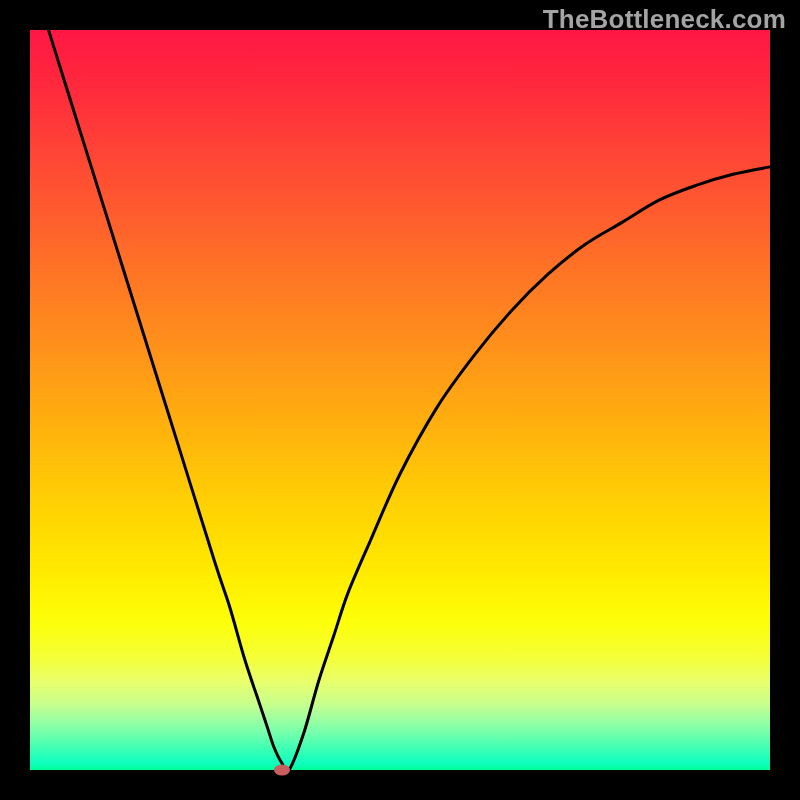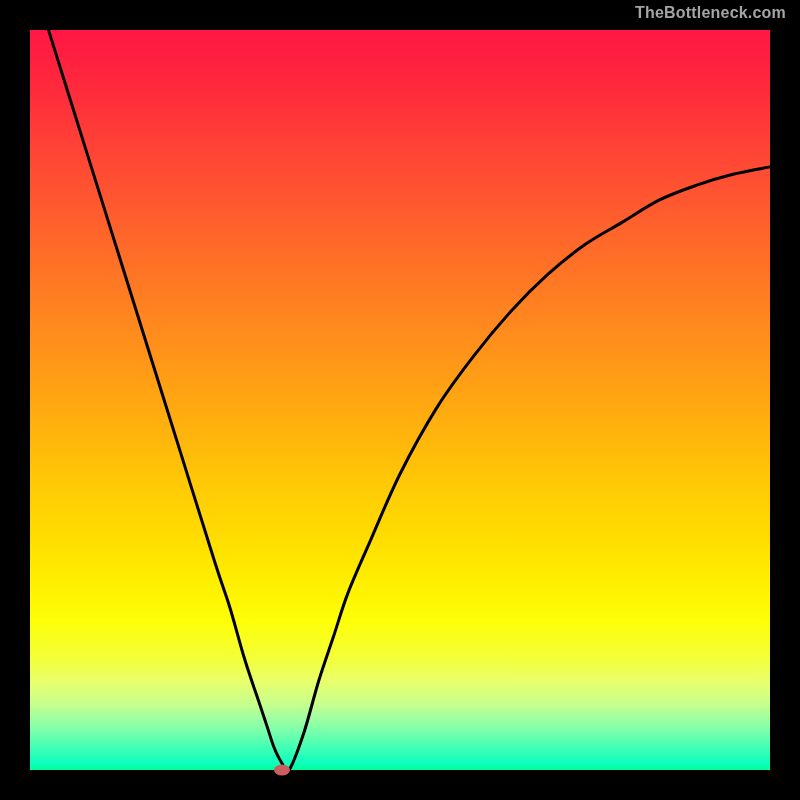--- a/index.html
+++ b/index.html
@@ -59,21 +59,21 @@
     height: 11px;
     border-radius: 50%;
     background: #c95e5e;
     transform: translate(-50%, -50%);
   }
   .watermark {
     position: absolute;
     top: 4px;
     right: 14px;
     font-family: Arial, Helvetica, sans-serif;
-    font-size: 16px;
+    font-size: 26px;
     font-weight: 600;
     color: #a4a4a4;
     letter-spacing: 0.2px;
   }
 </style>
 </head>
 <body>
 
 <div class="stage">
   <div class="watermark">TheBottleneck.com</div>

